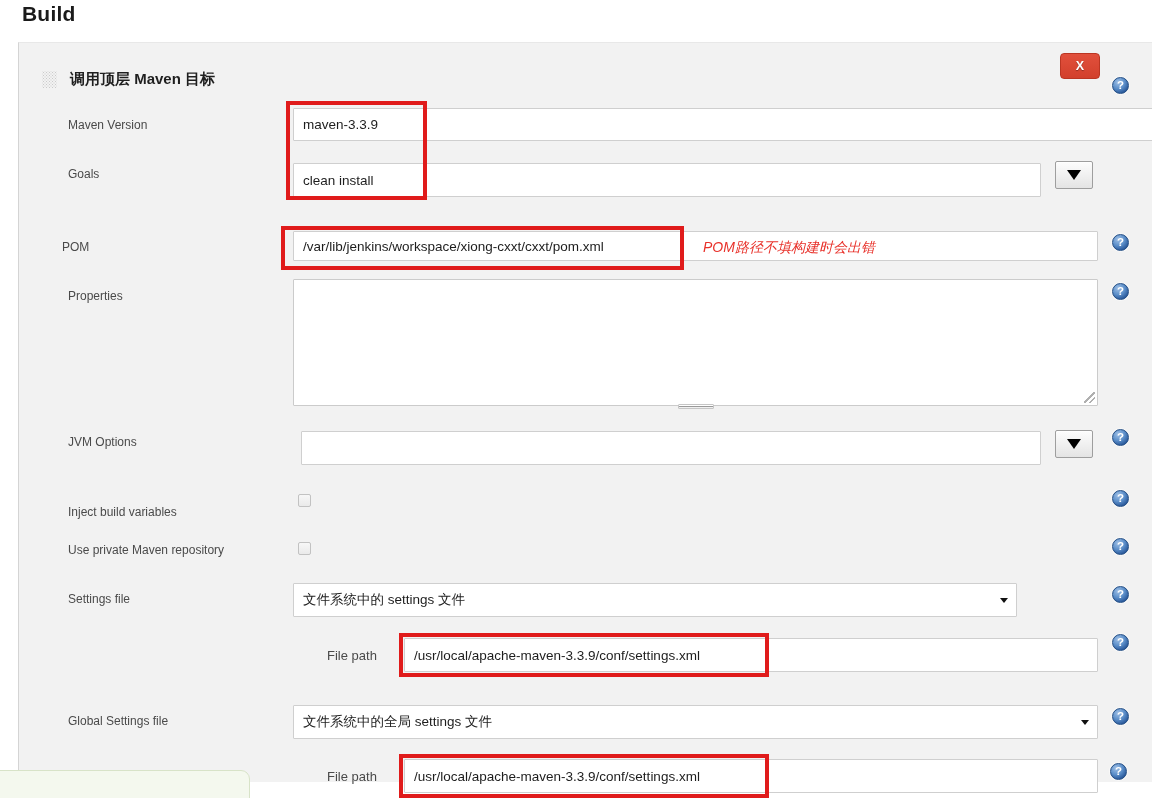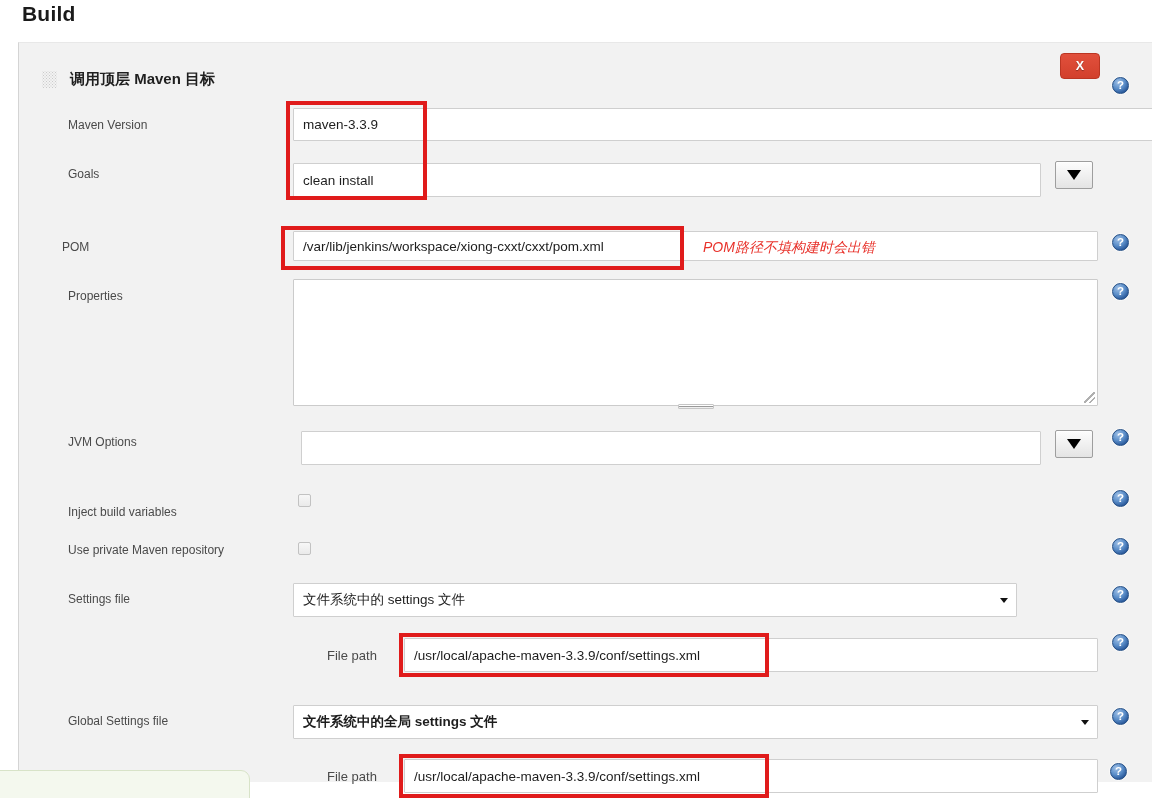--- a/index.html
+++ b/index.html
@@ -247,21 +247,21 @@
   <div class="help" style="left:1112px; top:586px;">?</div>
 
   <div class="sub-label" style="left:327px; top:648px;">File path</div>
   <div class="ctl" style="left:404px; top:638px; width:694px; height:34px;">
     <span>/usr/local/apache-maven-3.3.9/conf/settings.xml</span>
   </div>
   <div class="redbox" style="left:399px; top:633px; width:370px; height:44px;"></div>
   <div class="help" style="left:1112px; top:634px;">?</div>
 
   <div class="row-label" style="left:68px; top:714px;">Global Settings file</div>
-  <div class="ctl select" style="left:293px; top:705px; width:805px; height:34px;font-weight:bold;">
+  <div class="ctl select" style="left:293px; top:705px; width:805px; height:34px;">
     <span>文件系统中的全局 settings 文件</span>
     <span class="chev"></span>
   </div>
   <div class="help" style="left:1112px; top:708px;">?</div>
 
   <div class="sub-label" style="left:327px; top:769px;">File path</div>
   <div class="ctl" style="left:404px; top:759px; width:694px; height:34px;">
     <span>/usr/local/apache-maven-3.3.9/conf/settings.xml</span>
   </div>
   <div class="redbox" style="left:399px; top:754px; width:370px; height:44px;"></div>

